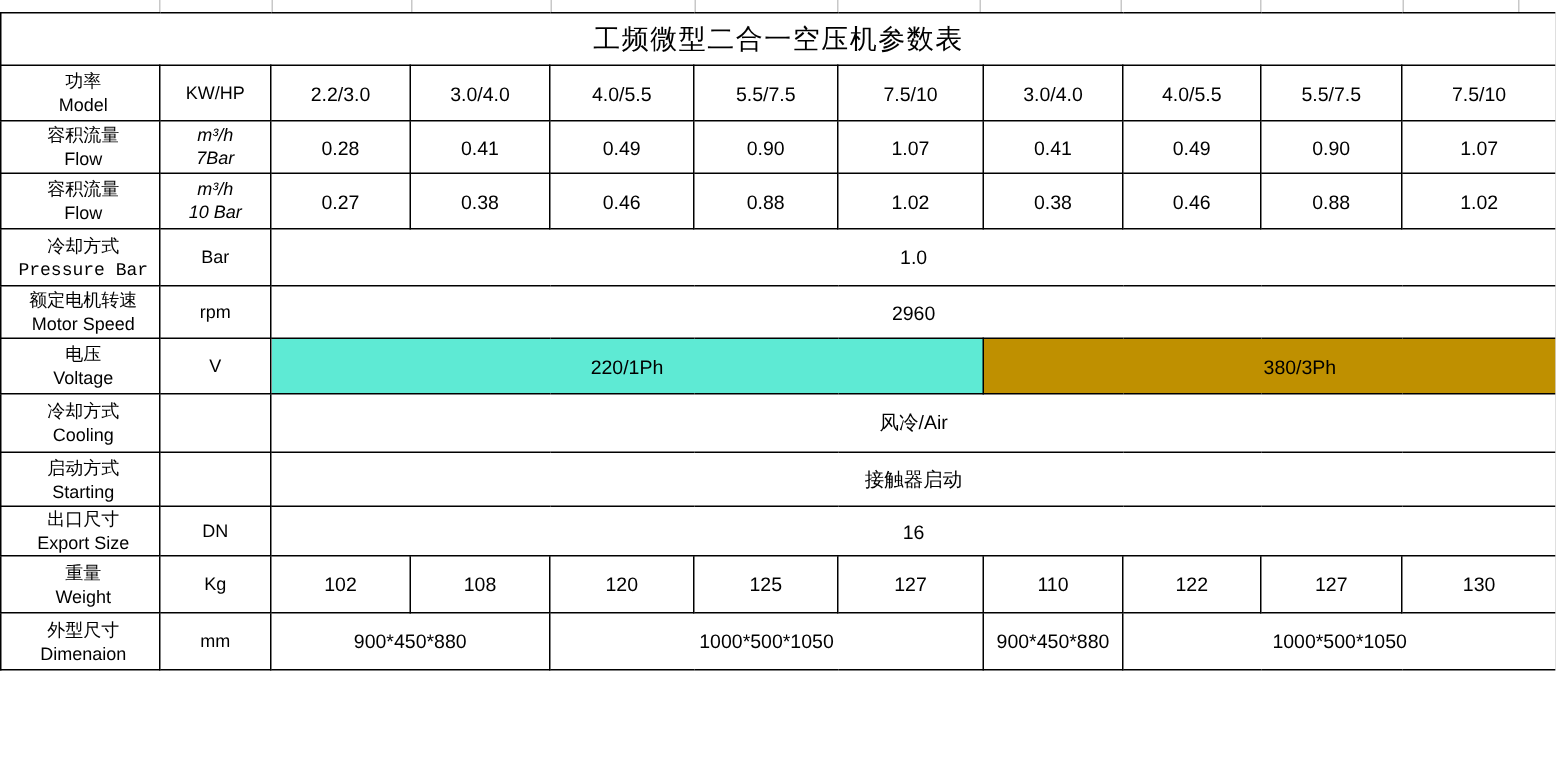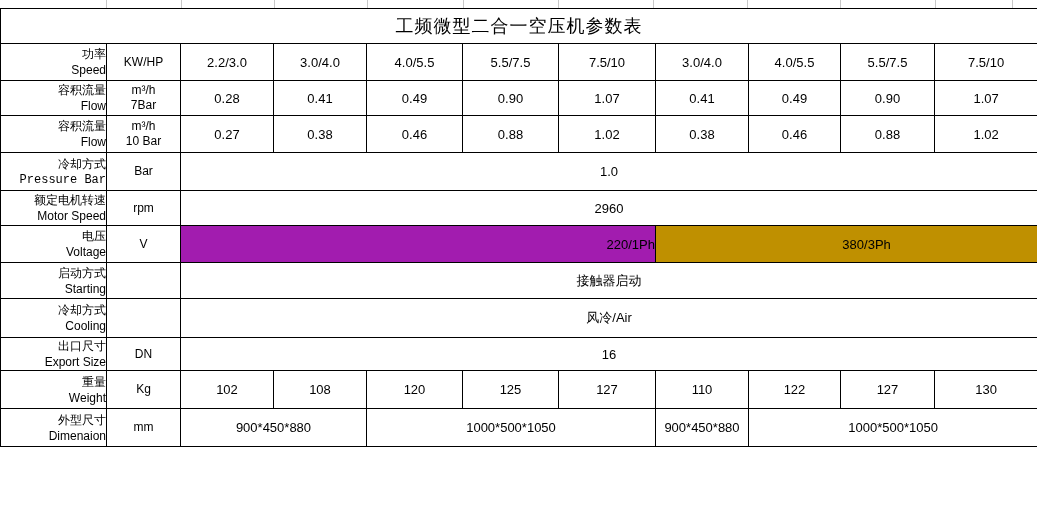--- a/index.html
+++ b/index.html
@@ -38,30 +38,30 @@
     font-size: 13px;
     padding: 0;
     overflow: hidden;
     white-space: nowrap;
   }
   td.title-cell {
     font-size: 18px;
     letter-spacing: 1px;
   }
   td.label {
-    text-align: right;
+    text-align: center;
     padding-left: 4px;
     font-size: 12px;
     line-height: 16px;
   }
   td.label span { display: block; }
   .en-mono { font-family: "Liberation Mono", monospace; font-size: 12px; }
   td.unit { font-size: 12px; line-height: 15px; }
-  td.unit span { display: block; }
-  td.v-green  { background: #a21caf; text-align: right; }
+  td.unit span { display: block; font-style: italic; }
+  td.v-green  { background: #5eead4; }
   td.v-orange { background: #bf9000; padding-left: 40px; }
 </style>
 </head>
 <body>
 
 <div class="sheet">
 
   <div class="top-sliver">
     <div class="gridline" style="left:106px"></div>
     <div class="gridline" style="left:181px"></div>
@@ -93,21 +93,21 @@
 
     <tbody>
         <tr style="height:35px">
       <td colspan="11" class="title-cell">工频微型二合一空压机参数表</td>
     </tr>
 
 
     <tr style="height:37px">
       <td class="label">
         <span>功率</span>
-        <span>Speed</span>
+        <span>Model</span>
       </td>
       <td class="unit">KW/HP</td>
       <td>2.2/3.0</td>
       <td>3.0/4.0</td>
       <td>4.0/5.5</td>
       <td>5.5/7.5</td>
       <td>7.5/10</td>
       <td>3.0/4.0</td>
       <td>4.0/5.5</td>
       <td>5.5/7.5</td>
@@ -176,36 +176,36 @@
       <td class="label">
         <span>电压</span>
         <span>Voltage</span>
       </td>
       <td class="unit">V</td>
       <td colspan="5" class="v-green">220/1Ph</td>
       <td colspan="4" class="v-orange">380/3Ph</td>
     </tr>
 
 
+    <tr style="height:39px">
+      <td class="label">
+        <span>冷却方式</span>
+        <span>Cooling</span>
+      </td>
+      <td class="unit"></td>
+      <td colspan="9">风冷/Air</td>
+    </tr>
+
     <tr style="height:36px">
       <td class="label">
         <span>启动方式</span>
         <span>Starting</span>
       </td>
       <td class="unit"></td>
       <td colspan="9">接触器启动</td>
-    </tr>
-
-    <tr style="height:39px">
-      <td class="label">
-        <span>冷却方式</span>
-        <span>Cooling</span>
-      </td>
-      <td class="unit"></td>
-      <td colspan="9">风冷/Air</td>
     </tr>
 
     <tr style="height:17px">
       <td class="label">
         <span>出口尺寸</span>
         <span>Export Size</span>
       </td>
       <td class="unit">DN</td>
       <td colspan="9">16</td>
     </tr>

